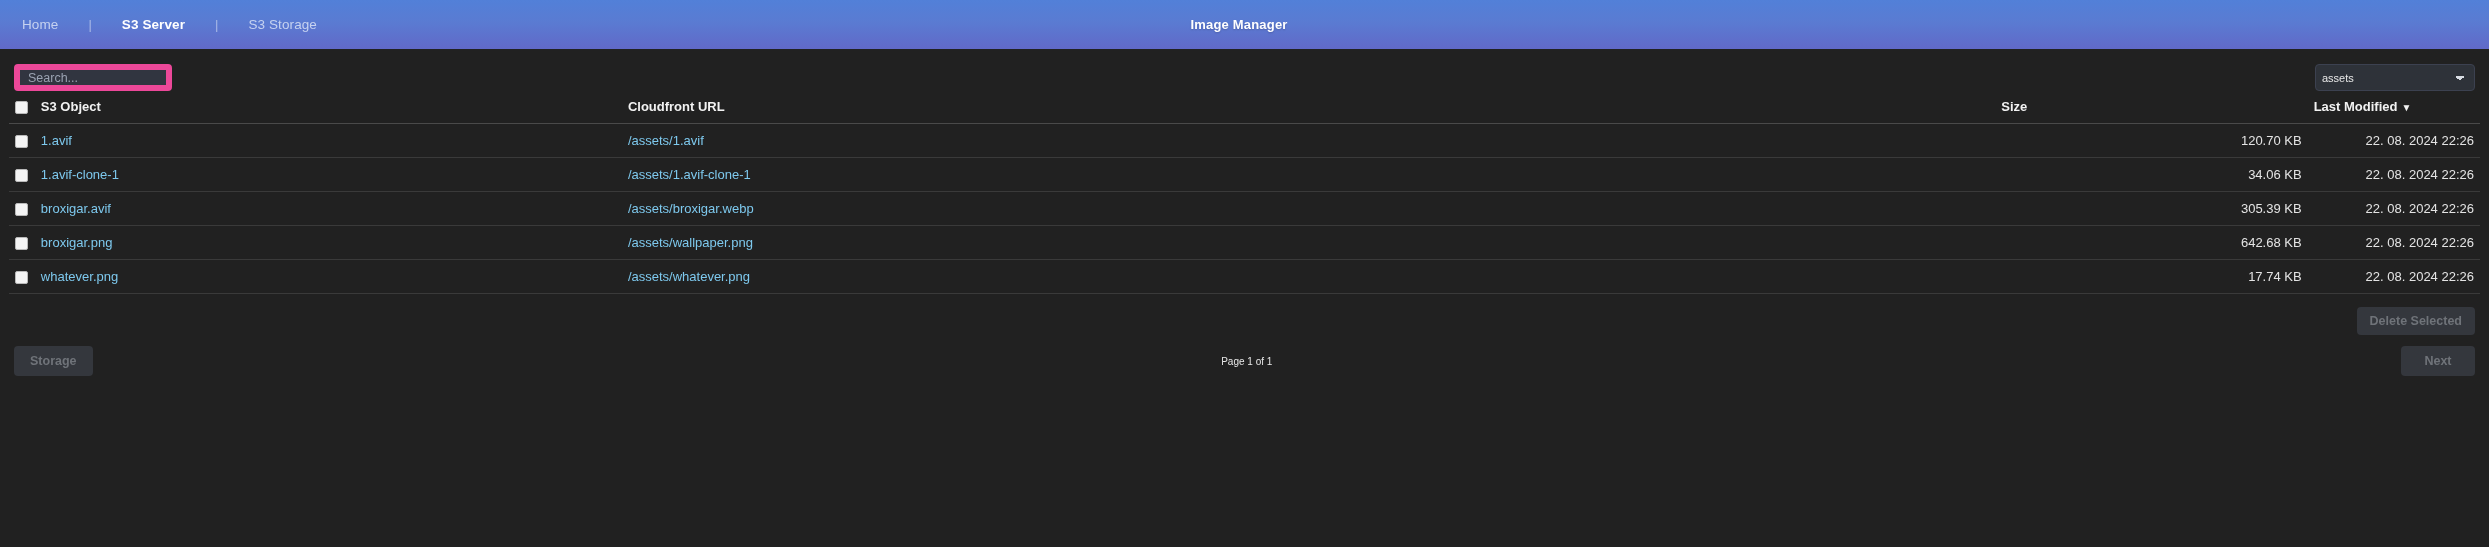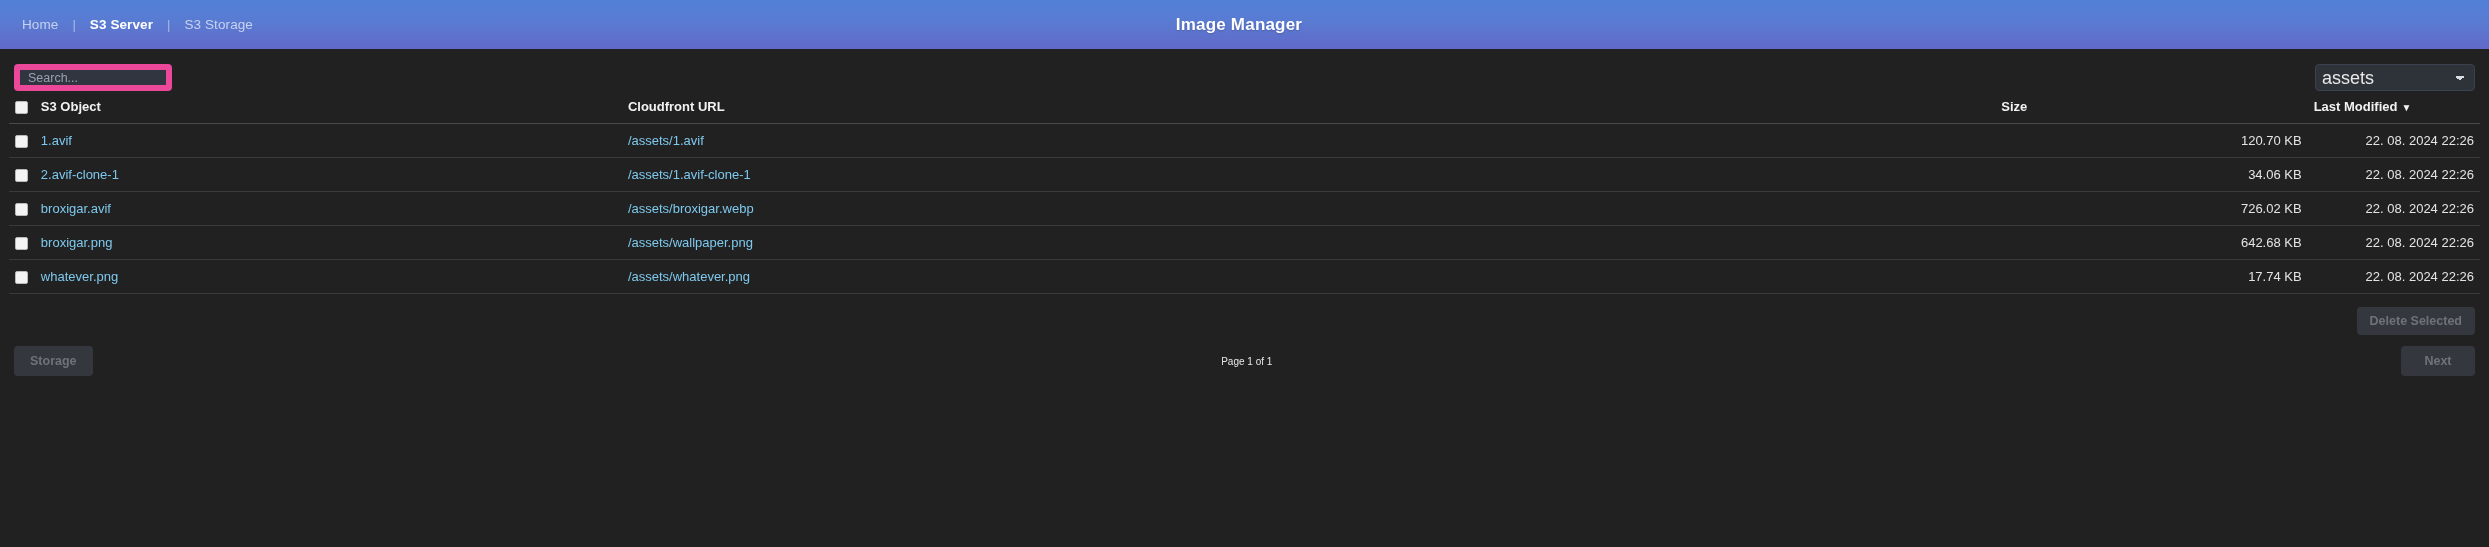--- a/index.html
+++ b/index.html
@@ -22,21 +22,21 @@
     height: 49px;
     background: linear-gradient(180deg, #5280d8 0%, #5a7bd2 45%, #6169c8 100%);
     display: flex;
     align-items: center;
     box-sizing: border-box;
     padding: 0 22px;
   }
   .nav-links {
     display: flex;
     align-items: center;
-    gap: 0;
+    gap: 16px;
     font-size: 13.5px;
     z-index: 2;
   }
   .nav-link {
     color: #c6d2f0;
     text-decoration: none;
     padding: 0 14px;
     letter-spacing: 0.1px;
     cursor: pointer;
     line-height: 49px;
@@ -53,21 +53,21 @@
     user-select: none;
   }
   .app-title {
     position: absolute;
     left: 0;
     right: 11px;
     top: 0;
     height: 49px;
     line-height: 49px;
     text-align: center;
-    font-size: 17px;
+    font-size: 13px;
     font-weight: bold;
     color: #ffffff;
     letter-spacing: 0.2px;
     text-shadow: 0 1px 2px rgba(0,0,0,0.18);
     pointer-events: none;
     z-index: 1;
   }
 
   
   .toolbar {
@@ -94,21 +94,21 @@
 
   .bucket-select {
     width: 160px;
     height: 27px;
     box-sizing: border-box;
     background: #2e3239;
     border: 1px solid #3c4150;
     border-radius: 4px;
     color: #e8e8e8;
     font-family: "Liberation Sans", sans-serif;
-    font-size: 18px;
+    font-size: 11px;
     padding: 0 6px;
     outline: none;
     -webkit-appearance: none;
     appearance: none;
     background-image:
       linear-gradient(45deg, transparent 50%, #d8dce3 50%),
       linear-gradient(135deg, #d8dce3 50%, transparent 50%);
     background-position:
       calc(100% - 14px) 11px,
       calc(100% - 9px) 11px;
@@ -277,39 +277,39 @@
           <a class="link">/assets/1.avif</a>
         </td>
         <td class="align-right">120.70 KB</td>
         <td class="align-right">22. 08. 2024 22:26</td>
       </tr>
       <tr class="data-row">
         <td>
           <input type="checkbox" class="cb" style="">
         </td>
         <td>
-          <a class="link">2.avif-clone-1</a>
+          <a class="link">1.avif-clone-1</a>
         </td>
         <td>
           <a class="link">/assets/1.avif-clone-1</a>
         </td>
         <td class="align-right">34.06 KB</td>
         <td class="align-right">22. 08. 2024 22:26</td>
       </tr>
       <tr class="data-row">
         <td>
           <input type="checkbox" class="cb" style="">
         </td>
         <td>
           <a class="link">broxigar.avif</a>
         </td>
         <td>
           <a class="link">/assets/broxigar.webp</a>
         </td>
-        <td class="align-right">726.02 KB</td>
+        <td class="align-right">305.39 KB</td>
         <td class="align-right">22. 08. 2024 22:26</td>
       </tr>
       <tr class="data-row">
         <td>
           <input type="checkbox" class="cb" style="">
         </td>
         <td>
           <a class="link">broxigar.png</a>
         </td>
         <td>

